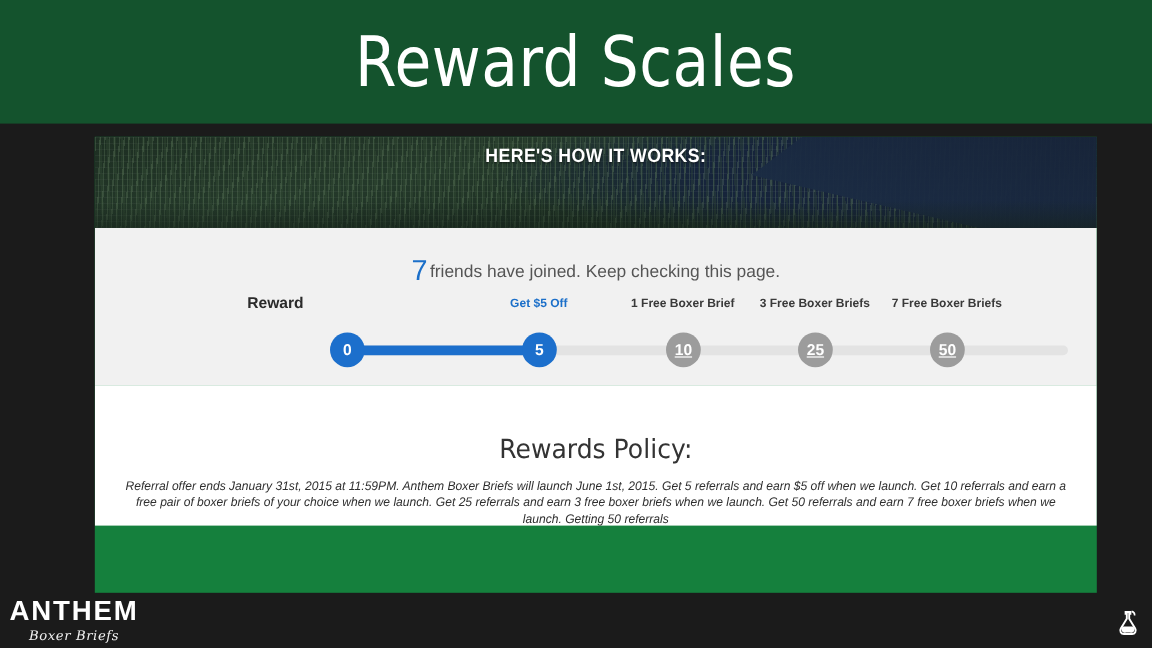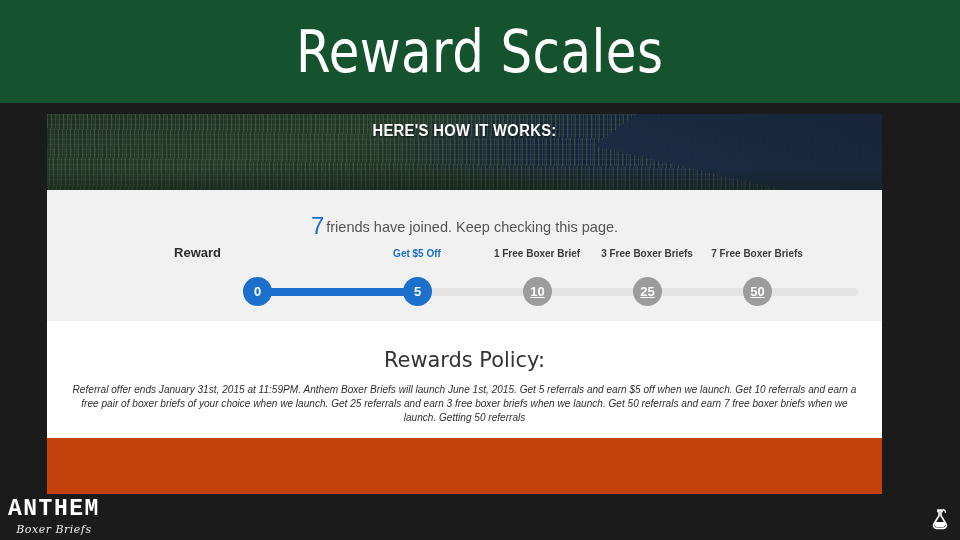--- a/index.html
+++ b/index.html
@@ -22,23 +22,23 @@
     font-size: 58px;
     font-weight: 400;
     letter-spacing: 0.5px;
     font-family: "DejaVu Sans", sans-serif;
     transform: scaleX(0.86);
     line-height: 1;
   }
 
   
   .card {
-    position: absolute; left: 47px; top: 114px;
+    position: absolute; left: 79px; top: 114px;
     width: 835px; height: 380px;
-    background: #c2410c;
+    background: #15803d;
     overflow: hidden;
   }
 
   
   .banner {
     position: relative; width: 100%; height: 76px;
     background:
       radial-gradient(ellipse 70% 120% at 88% 40%, #17233a 0%, #16243b 40%, rgba(22,36,59,0) 70%),
       linear-gradient(170deg, #1d2e22 0%, #24392a 35%, #1a2b20 70%, #16251b 100%);
     overflow: hidden;
@@ -126,21 +126,21 @@
     transform: translateX(-50%);
     color: #3a3a3a;
   }
   .node-label.active { color: #1B6FC9; }
 
   
   .policy {
     position: relative;
     background: #ffffff;
     height: 117px;
-    padding-top: 26px;
+    padding-top: 42px;
   }
   .policy h2 {
     text-align: center;
     font-size: 22px;
     font-weight: 400;
     color: #333333;
     font-family: "DejaVu Sans", sans-serif;
     transform: scaleX(0.95);
   }
   .policy-text {
@@ -150,21 +150,21 @@
     font-size: 10.4px;
     line-height: 1.35;
     color: #2f2f2f;
     transform: scaleX(0.97);
   }
 
   
   .logo-anthem { position: absolute; left: 8px; top: 498px; color: #ffffff; }
   .logo-anthem .word {
     font-size: 23px; font-weight: bold; letter-spacing: 1.5px;
-    font-family: Liberation Mono, monospace; line-height: 1;
+    font-family: Liberation Sans, sans-serif; line-height: 1;
   }
   .logo-anthem .sub {
     font-size: 11px; font-style: italic; letter-spacing: 0.5px;
     text-align: center; margin-top: 2px; color: #f0f0f0;
     font-family: "DejaVu Serif", serif;
   }
   .logo-kol {
     position: absolute; right: 10px; top: 508px;
     display: flex; align-items: center; gap: 4px;
     color: #ffffff;

